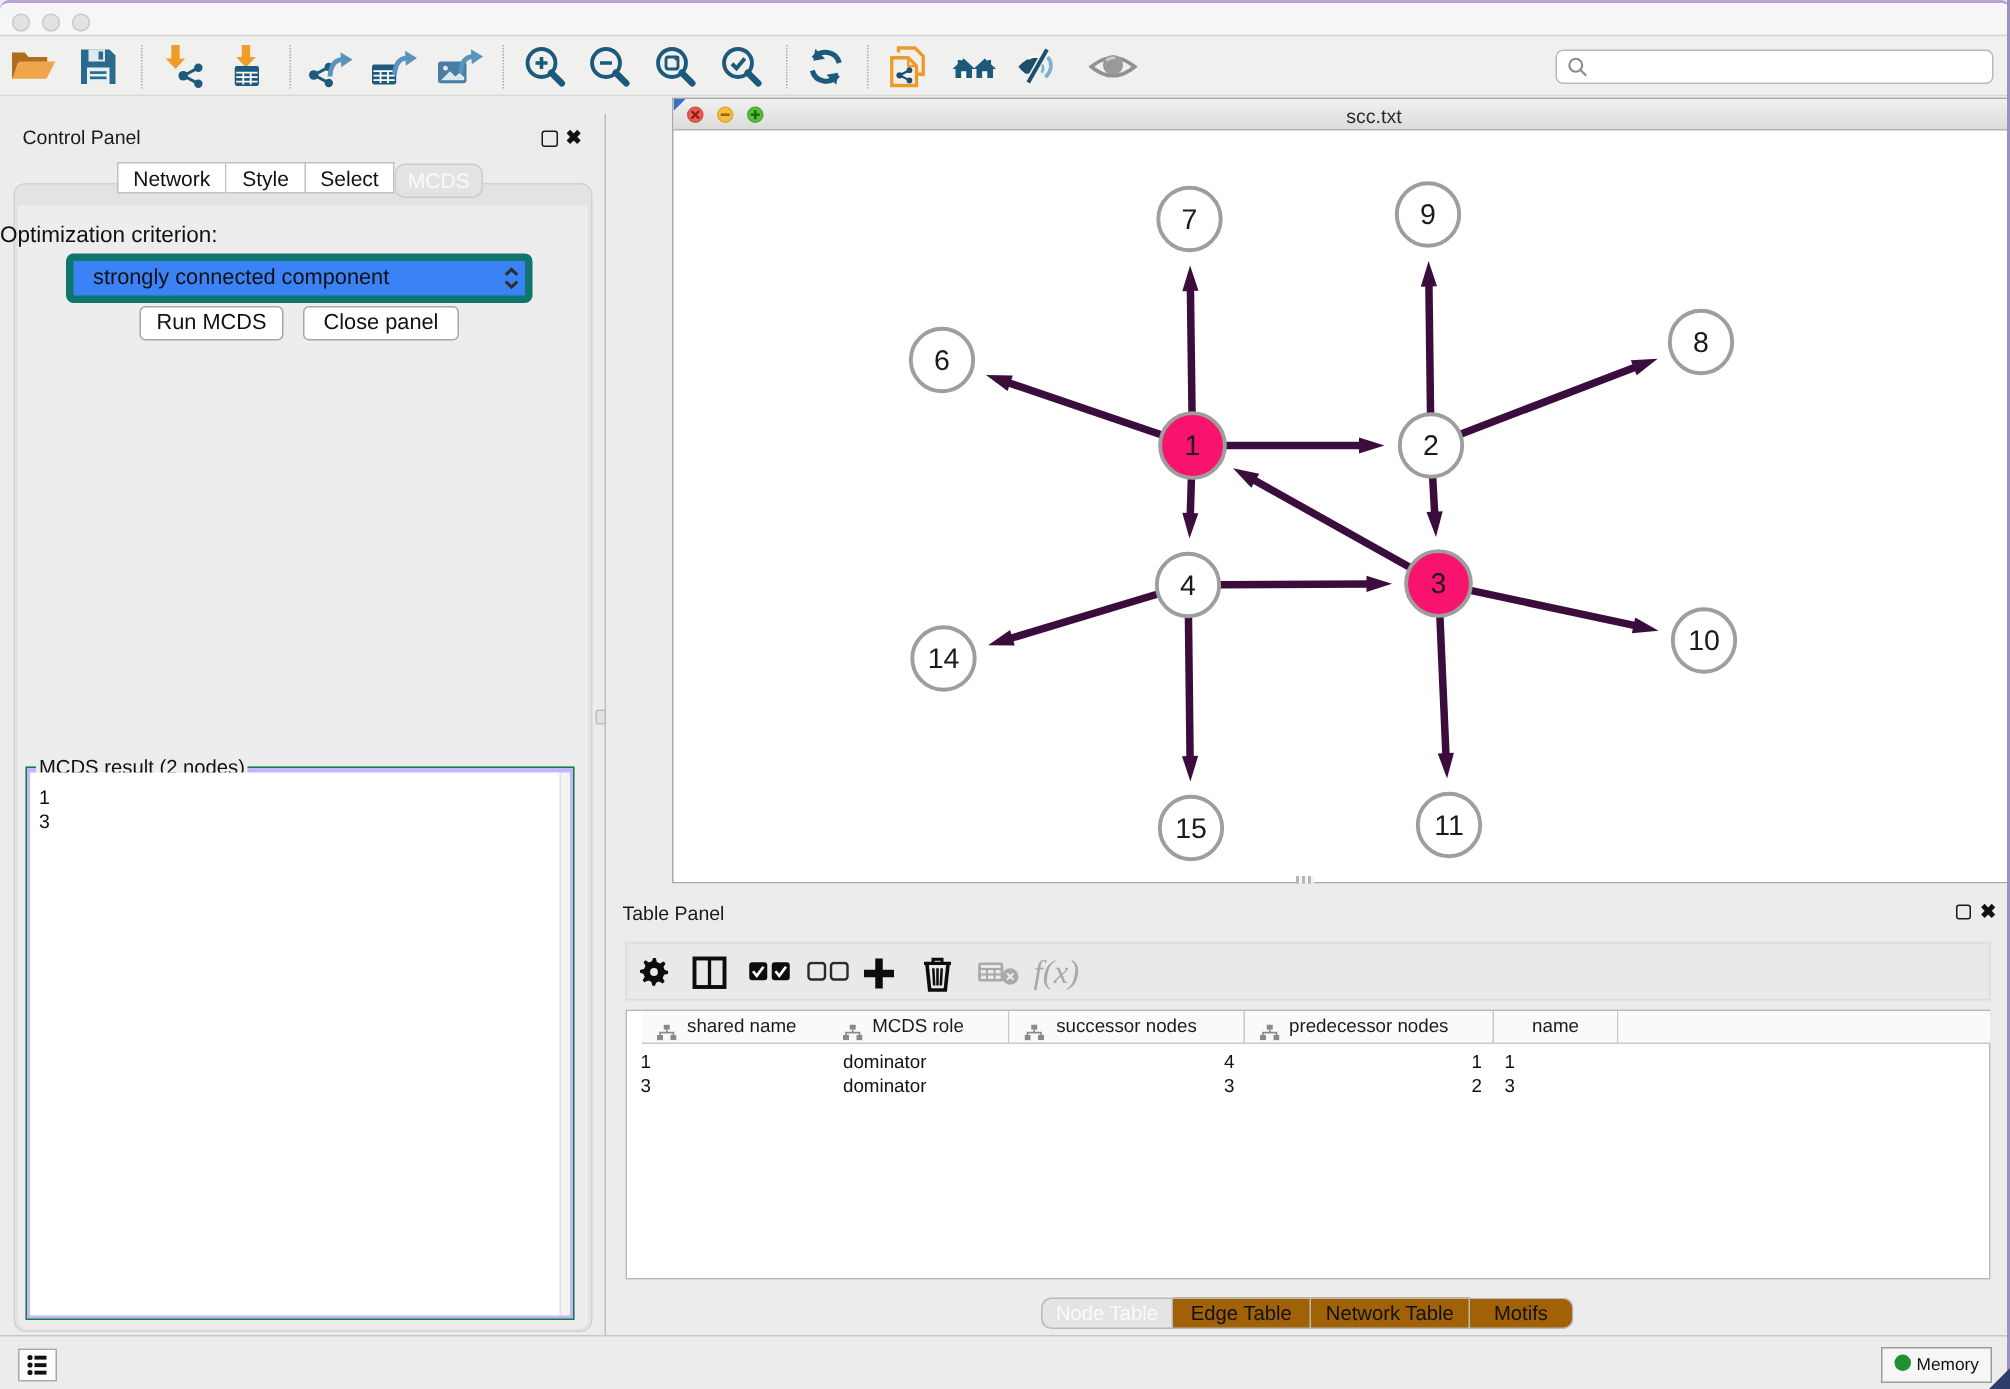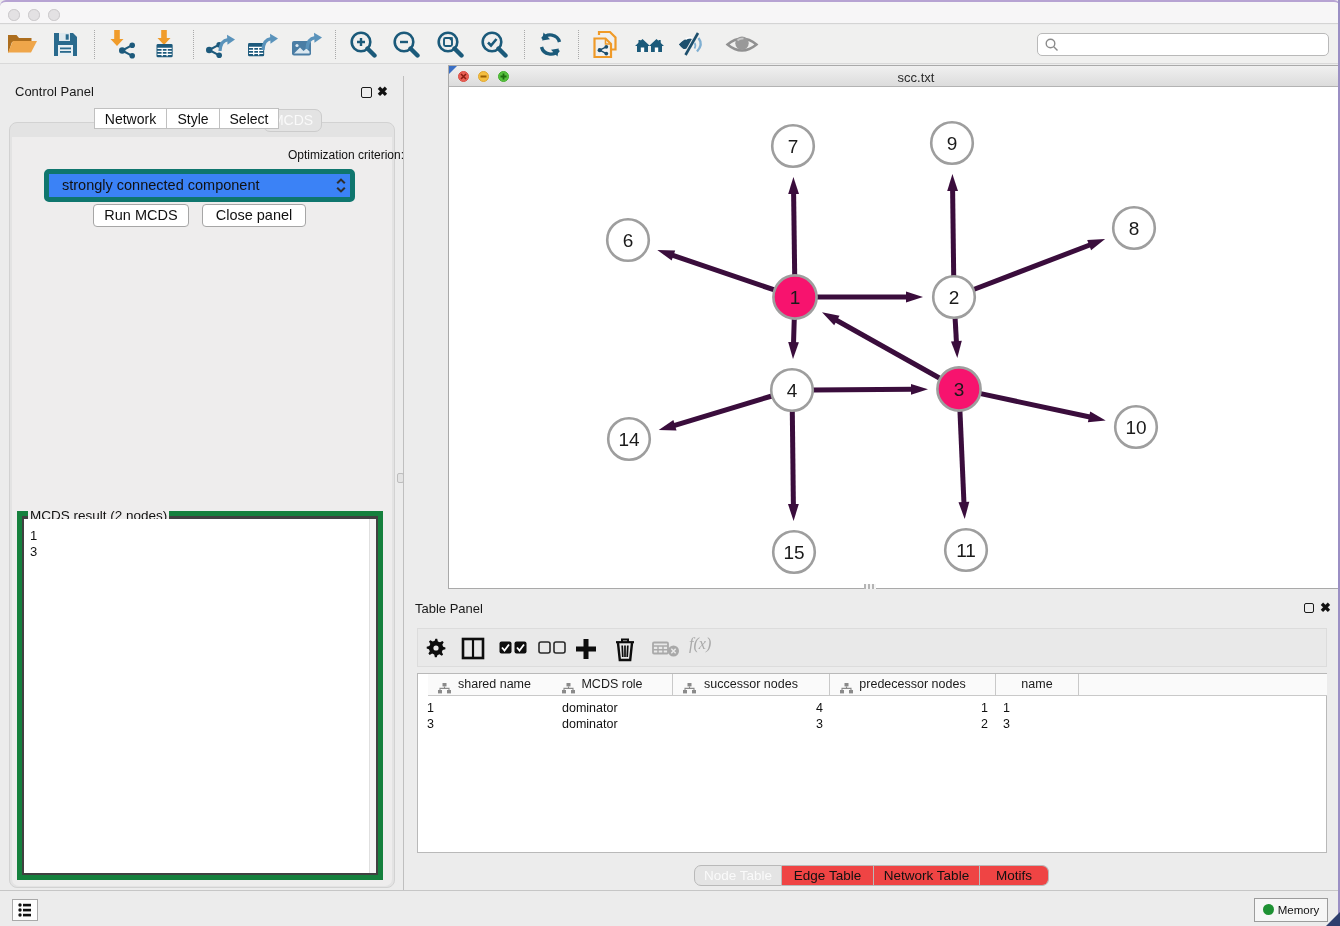--- a/index.html
+++ b/index.html
@@ -20,43 +20,43 @@
 
 #cpanel { left:0; top:76px; width:404px; height:826px; background:#ececec; border-right:1px solid #bfbfbf; }
 #cpanel-hdr { left:15px; top:8px; font-size:13px; color:#1a1a1a; }
 .hdrbtns { position:absolute; top:9px; font-size:12px; color:#111; }
 .tabs { position:absolute; display:flex; z-index:3; }
 .tab { background:#fff; border:1px solid #c0c0c0; border-left:none; font-size:14px; color:#111; text-align:center; line-height:21px; height:21px; }
 .tab.first { border-left:1px solid #c0c0c0; }
 .tabsel { position:absolute; z-index:2; background:#e3e3e3; border:1px solid #cccccc; border-radius:7px; color:#fcfcfc; font-size:14px; text-align:center; }
 #cp-inner { left:9px; top:46px; width:386px; height:766px; background:#e3e3e3; border:1px solid #d2d2d2; border-radius:8px; }
 #cp-inner2 { left:2px; top:14px; width:380px; height:749px; background:#eeeded; border-radius:0 0 7px 7px; }
-#optlabel { left:0; top:72px; width:404px; text-align:right; font-size:12px; color:#111; }
+#optlabel { left:0; top:72px; width:404px; text-align:left; font-size:15px; color:#111; }
 #cp-select { left:44px; top:93px; width:311px; height:33px; background:#3b82f6; border:5px solid #0f766e; border-radius:5px; font-size:14.5px; color:#111; line-height:22px; padding-left:13px; }
 .btn { position:absolute; height:23px; background:#fff; border:1px solid #a6a6a6; border-radius:4px; font-size:14.5px; color:#111; text-align:center; line-height:21px; }
-#fieldset { left:17px; top:435px; width:366px; height:369px; border:5px solid #15803d; background:#404040; }
+#fieldset { left:17px; top:435px; width:366px; height:369px; border:1px solid #15803d; background:#c4b5fd; }
 #fieldlegend { position:absolute; left:6px; top:-8px; background:#eeeded; padding:0 2px; font-size:13.5px; color:#111; }
 #fieldinner { position:absolute; left:2px; top:3px; right:9px; bottom:2px; background:#fff; font-size:13px; color:#111; padding:9px 0 0 6px; line-height:16px; }
 #fieldscroll { position:absolute; right:2px; top:3px; width:7px; bottom:2px; background:#f4f4f4; border-left:1px solid #e0e0e0; }
 
 
 #netwin { left:404px; top:65px; width:936px; height:524px; background:#fff; border:1px solid #a9a9a9;margin-left:44px; }
 #nettitle { left:0; top:0; width:100%; height:21px; background:linear-gradient(#f0f0f0,#dcdcdc); border-bottom:1px solid #b3b3b3; }
 #nettitle .txt { position:absolute; width:100%; top:4px; text-align:center; font-size:13px; color:#2a2a2a; }
 .tl { position:absolute; top:5px; width:11px; height:11px; border-radius:50%; }
 
 
 #tpanel { left:404px; top:589px; width:936px; height:301px; background:#ececec; }
 #tp-hdr { left:11px; top:12px; font-size:13px; color:#1a1a1a; }
 #tp-toolbar { position:absolute; left:13px; top:39px; width:910px; height:39px; background:#e9e9e9; border:1px solid #dcdcdc; }
 #tablebox { position:absolute; left:13px; top:84px; width:910px; height:180px; background:#fff; border:1px solid #b9b9b9; }
 .th { position:absolute; top:0; height:22px; background:#fafafa; border-right:1px solid #c9c9c9; border-bottom:1px solid #c9c9c9; font-size:12.5px; color:#1b1b1b; text-align:center; line-height:21px; }
 .row { position:absolute; font-size:12.5px; color:#111; }
 #btabs { position:absolute; left:290px; top:276px; height:21px; display:flex; }
-.btab { background:#ef4444; border:1px solid #b9b9b9; border-left:none; font-size:13.5px; color:#111; line-height:19px; padding:0 13px; }
+.btab { background:#a16207; border:1px solid #b9b9b9; border-left:none; font-size:13.5px; color:#111; line-height:19px; padding:0 13px; }
 
 
 #statusbar { left:0; top:890px; width:1340px; height:36px; background:#ececec; border-top:1px solid #c6c6c6; }
 #listbtn { position:absolute; left:12px; top:8px; width:26px; height:22px; background:#fdfdfd; border:1px solid #a9a9a9; }
 #membtn { position:absolute; left:1254px; top:7px; width:74px; height:24px; background:#f6f6f6; border:1px solid #9c9c9c; font-size:11.5px; color:#111; line-height:22px; text-align:center; }
 </style>
 </head>
 <body>
 
 <div class="abs" id="titlebar">
@@ -212,21 +212,21 @@
         <path d="M8.8 8.8 L12.5 12.5" stroke="#8b8b8b" stroke-width="1.4"></path>
       </svg>
 </div>
 </div>
 
 <div class="abs" id="cpanel">
   <div class="abs" id="cpanel-hdr">Control Panel</div>
   <div class="hdrbtns" style="left:361px; top:11px; width:11px; height:11px; border:1.6px solid #1a1a1a; border-radius:2px;"></div>
   <div class="hdrbtns" style="left:377px; top:8px; font-weight:bold; font-size:13px;">✖</div>
   <div class="tabs" style="left:78px; top:32px;">
-    <div class="tab first" style="width:73px;margin-left:16px;">Network</div>
+    <div class="tab first" style="width:73px;">Network</div>
     <div class="tab" style="width:53px;">Style</div>
     <div class="tab" style="width:59px;">Select</div>
   </div>
   <div class="tabsel" style="left:263px; top:33px; width:59px; height:23px; line-height:21px; font-size:14px; color:rgba(255,255,255,0.8);">MCDS</div>
   <div class="abs" id="cp-inner">
       <div class="abs" id="cp-inner2"></div>
     </div>
   <div class="abs" id="optlabel">Optimization criterion:</div>
   <div class="abs" id="cp-select">strongly connected component
     <svg style="position:absolute; right:3px; top:4px;" width="12" height="15" viewBox="0 0 12 15">
@@ -349,21 +349,21 @@
 <path d="M9.2 9.5 L9.8 21 M12 9.5 L12 21 M14.8 9.5 L14.2 21" stroke="#0d0d0d" stroke-width="1.7"></path>
 </svg>
 <svg style="position:absolute; left:234px; top:12px;" width="28" height="16" viewBox="0 0 28 16">
 <g stroke="#a9a9a9">
           <rect x="1" y="1.5" width="15" height="11" rx="1" fill="none" stroke-width="1.8"></rect>
           <path d="M1 5 L16 5 M6 5 L6 12.5 M11 5 L11 12.5 M1 8.7 L16 8.7" stroke-width="1.4"></path>
         </g>
 <circle cx="21.5" cy="10" r="5.5" fill="#a9a9a9"></circle>
 <path d="M19.3 7.8 L23.7 12.2 M23.7 7.8 L19.3 12.2" stroke="#e9e9e9" stroke-width="1.5"></path>
 </svg>
-<div style="position:absolute; left:271px; top:6px; width:46px; font-family:'Liberation Serif',serif; font-style:italic; font-size:16px; color:#a9a9a9;">f(x)</div>
+<div style="position:absolute; left:271px; top:6px; width:46px; font-family:'Liberation Serif',serif; font-style:italic; font-size:22px; color:#a9a9a9;">f(x)</div>
 
   </div>
   <div id="tablebox">
     <div class="th" style="left:10px; width:134px;"><span style="position:absolute; left:10px; top:5px;"><svg width="13" height="11" viewBox="0 0 13 11" style="vertical-align:-1px;">
             <g fill="#8a8a8a">
               <rect x="4.5" y="0" width="4" height="3.4"></rect>
               <rect x="0" y="7" width="4" height="3.4"></rect>
               <rect x="9" y="7" width="4" height="3.4"></rect>
               <path d="M6.5 3.4 L6.5 5.4 M2 7 L2 5.4 L11 5.4 L11 7" stroke="#8a8a8a" fill="none" stroke-width="1.1"></path>
             </g>

